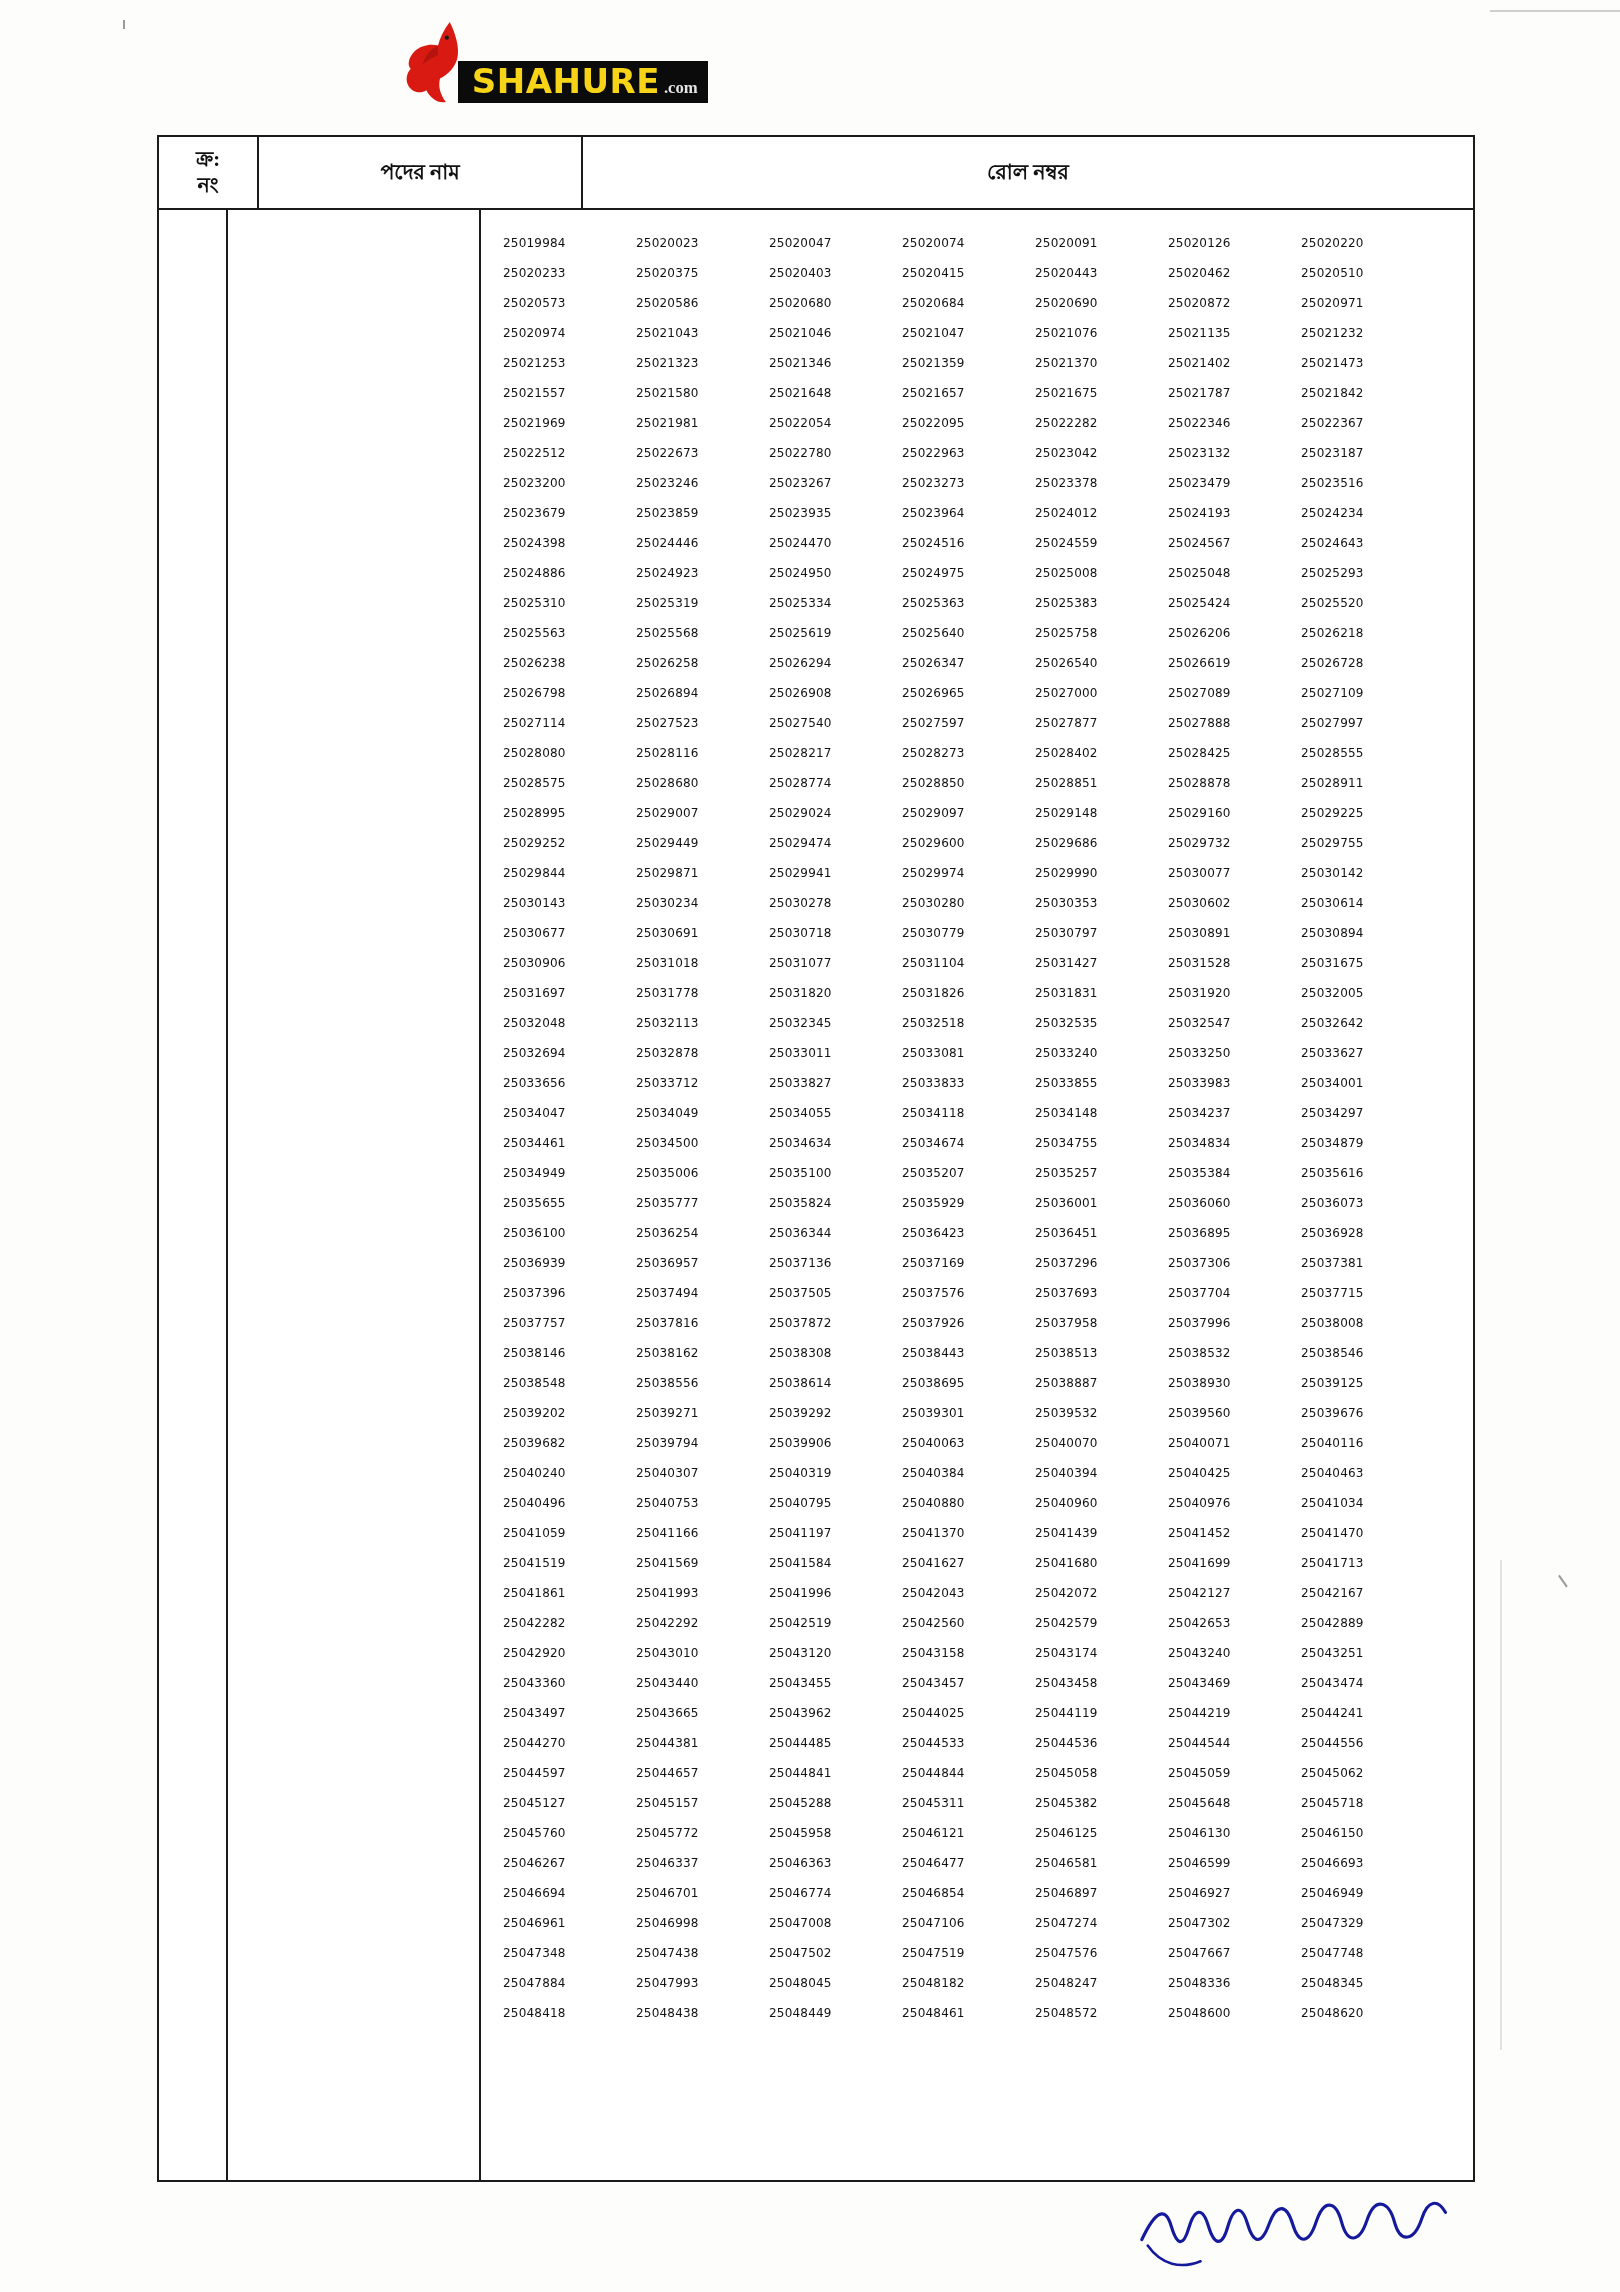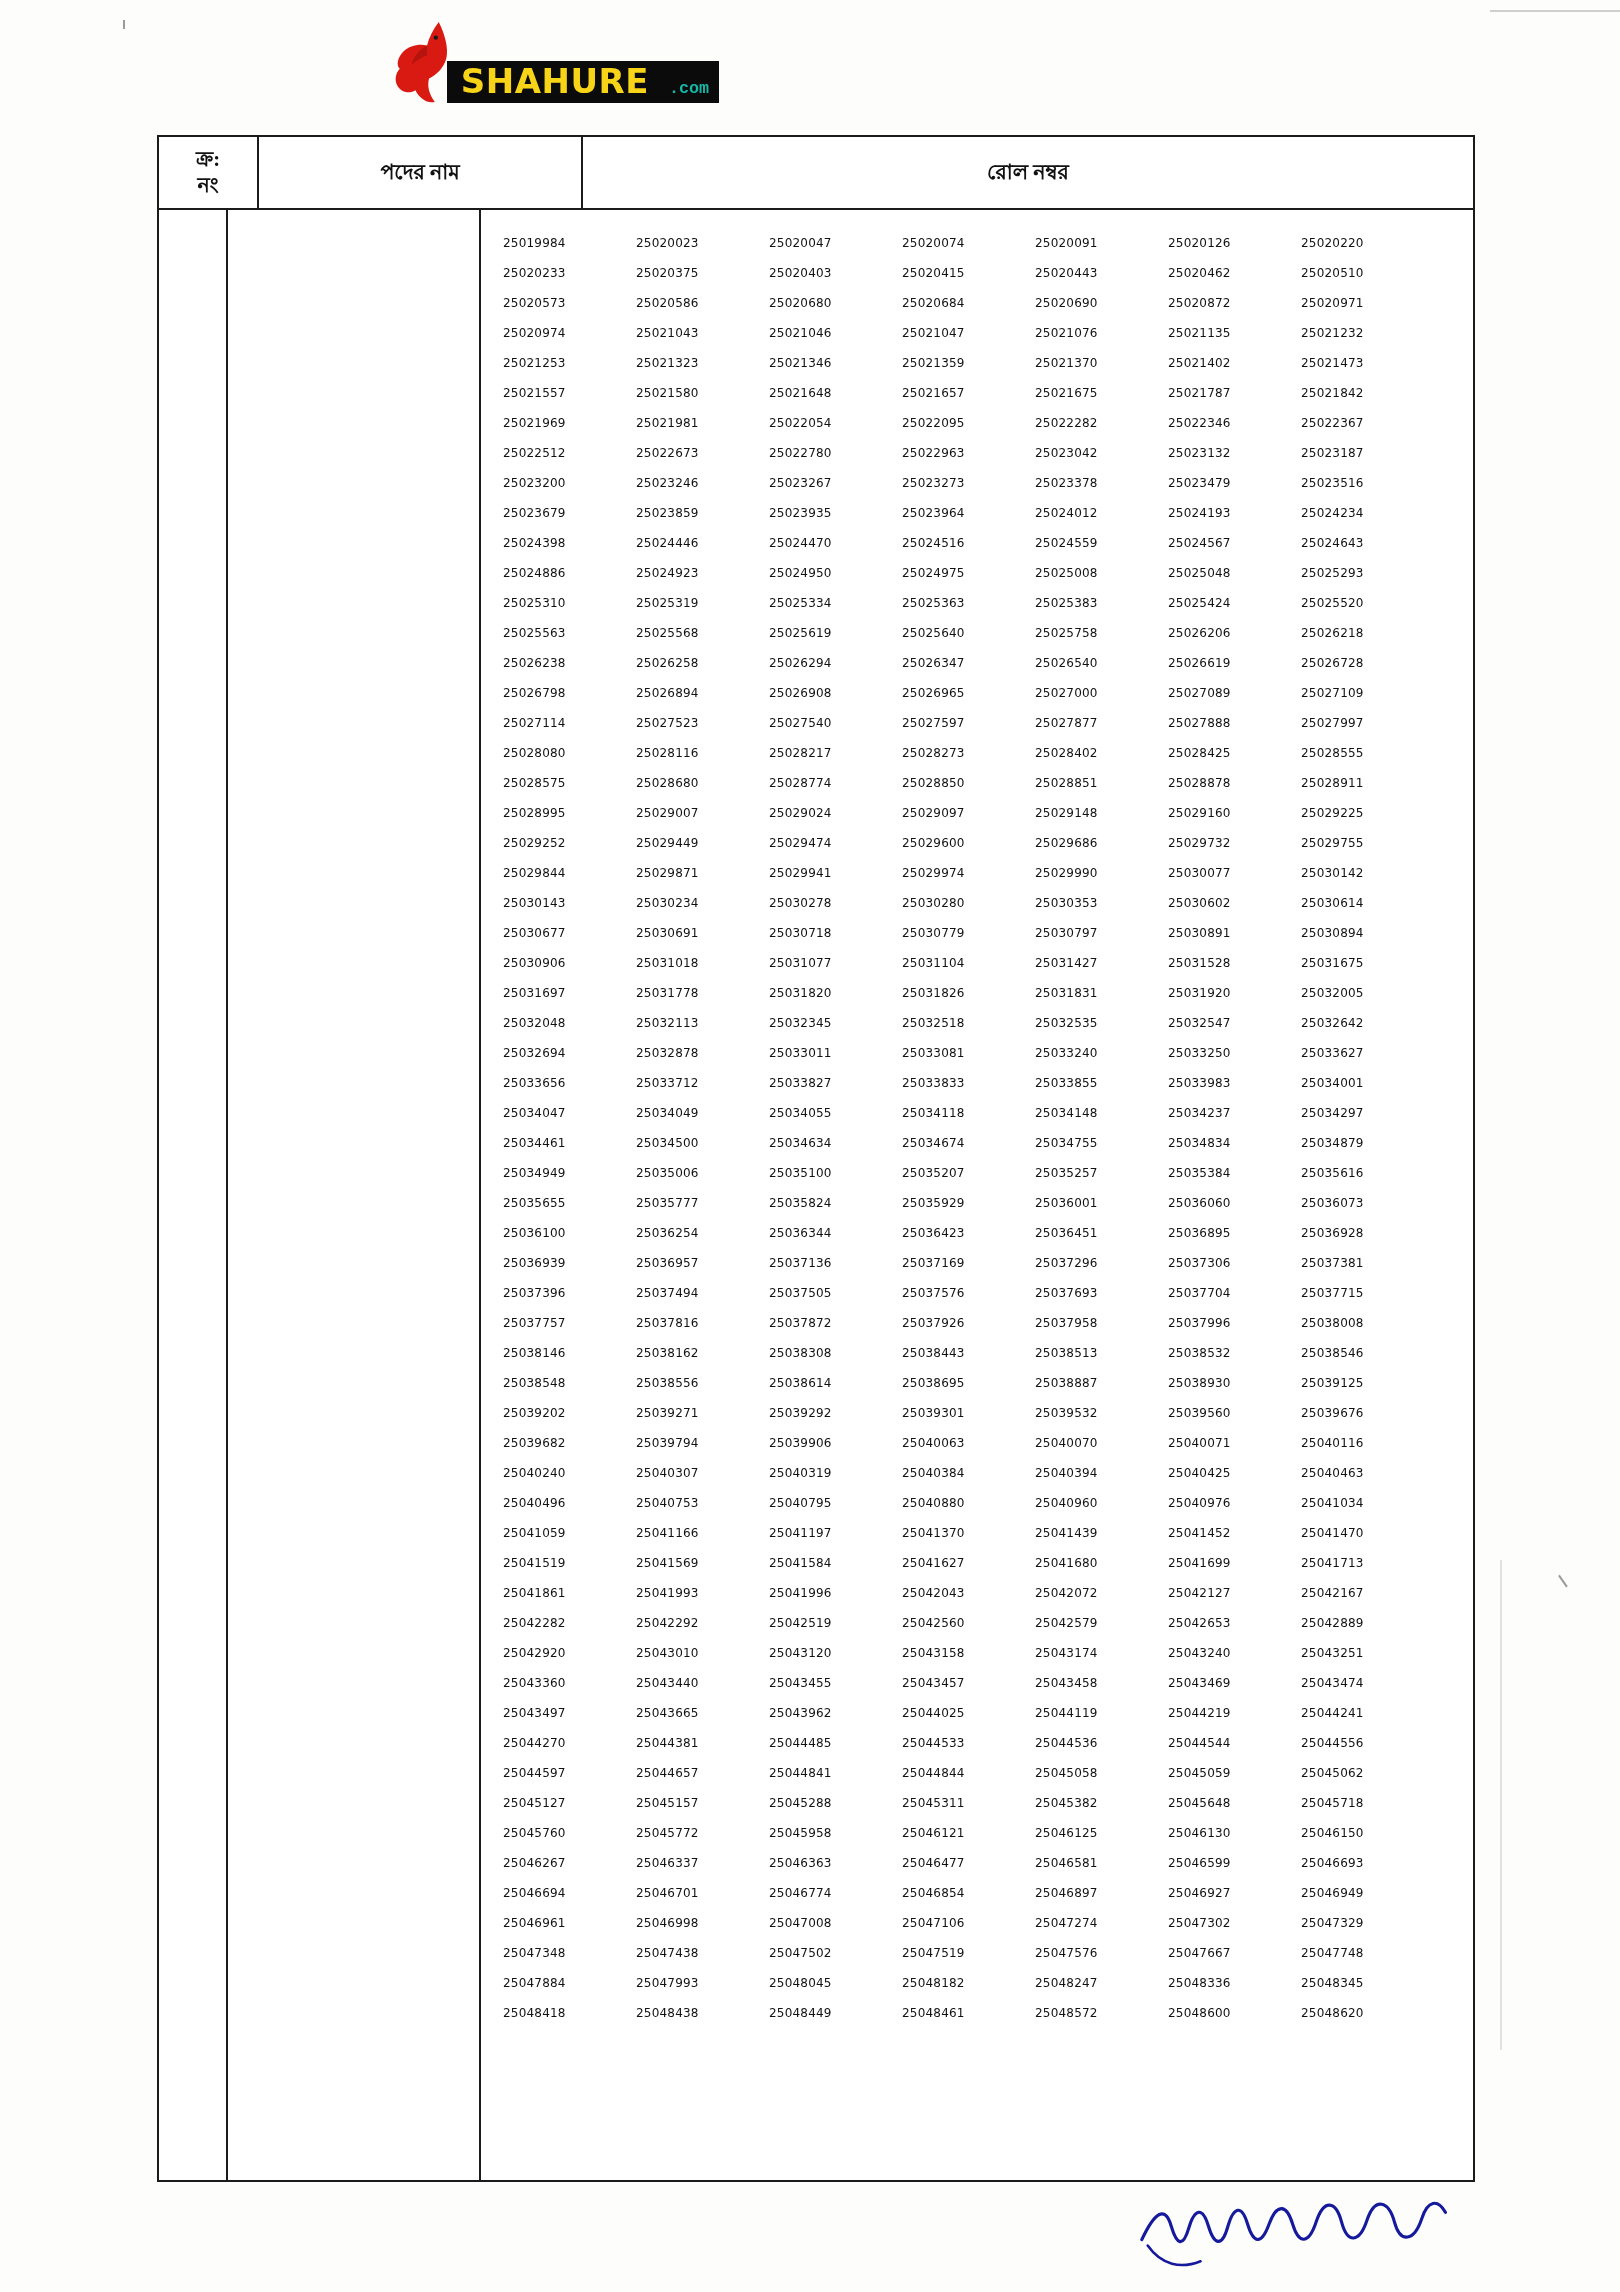--- a/index.html
+++ b/index.html
@@ -19,21 +19,21 @@
   
   .scan {
     position: absolute;
     inset: 0;
     background: #fdfdfc;
   }
 
   
   .logo-wrap {
     position: absolute;
-    left: 390px;
+    left: 401px;
     top: 17.6px;
     width: 304px;
     height: 88px;
   }
   .logo-bird {
     position: absolute;
     left: 0px;
     top: 2px;
     width: 78px;
     height: 84px;
@@ -49,26 +49,26 @@
   }
   .logo-shahure {
     font-family: "DejaVu Sans", sans-serif;
     font-weight: bold;
     font-size: 34px;
     letter-spacing: 0.5px;
     color: #f7d417;
     line-height: 1;
   }
   .logo-dotcom {
-    font-family: Liberation Mono, monospace;
+    font-family: Liberation Serif, serif;
     font-weight: bold;
     font-size: 16.7px;
-    color: #14b8a6;
+    color: #e5e5e5;
     line-height: 1;
-    margin-left: 20px;
+    margin-left: 4px;
   }
 
   
   .table {
     position: absolute;
     left: 157px;
     top: 135px;
     width: 1318px;
     border: 2px solid #1b1b1b;
     box-sizing: border-box;

